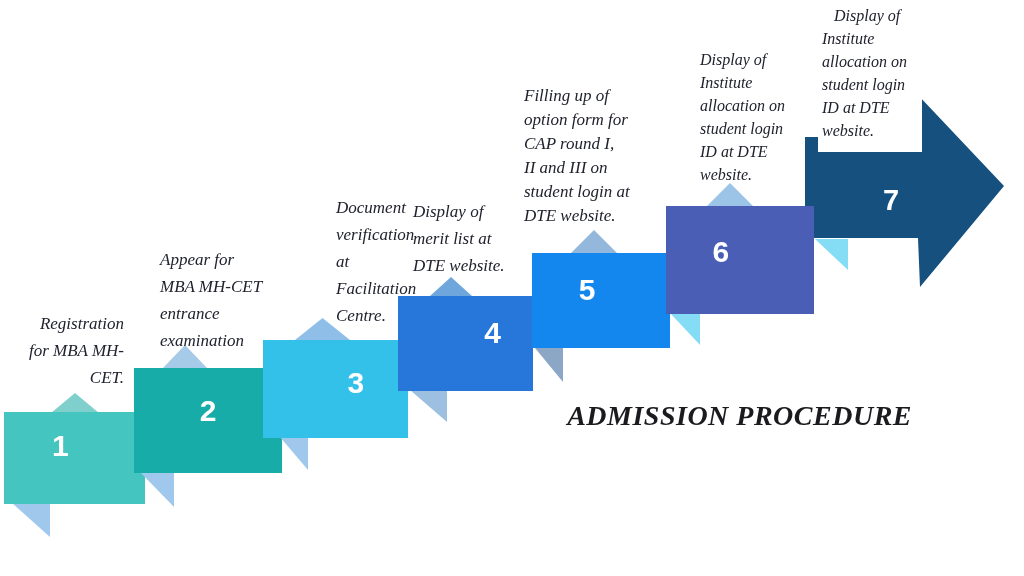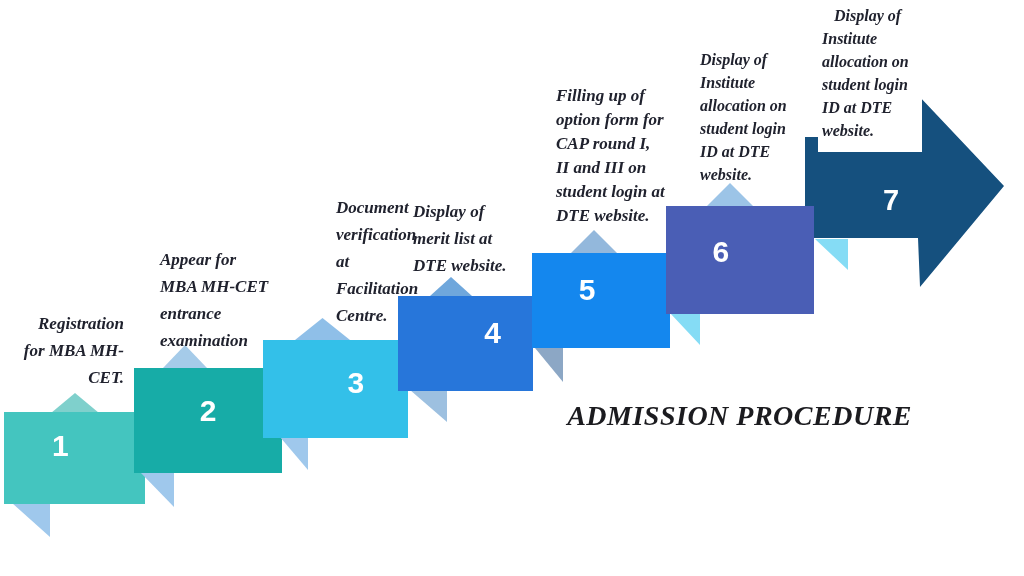--- a/index.html
+++ b/index.html
@@ -13,21 +13,21 @@
   .box{position:absolute;background:var(--box);}
   .tri{position:absolute;}
   .tri.up{background:var(--up);clip-path:polygon(50% 0,0 100%,100% 100%);}
   .tri.down{background:var(--down);clip-path:polygon(0 0,100% 0,100% 100%);}
   .num{
     position:absolute;transform:translate(-50%,-50%);
     font-family:"Liberation Sans","DejaVu Sans",sans-serif;
     font-weight:700;font-size:30px;color:#ffffff;line-height:1;
   }
   .label{
-    position:absolute;font-weight:700;font-style:italic;color:#20222e;
+    position:absolute;font-weight:400;font-style:italic;color:#20222e;
     white-space:pre-line;font-size:17px;line-height:27px;
   }
 
   
   .s1 .box{left:4px;top:412px;width:141px;height:92px;}
   .s1 .tri.up{left:51px;top:393px;width:48px;height:20px;}
   .s1 .tri.down{left:12px;top:503px;width:38px;height:34px;}
   .s1 .num{left:40%;top:37%;}
   .s1 .label{left:20px;top:310px;width:104px;text-align:right;}
 
@@ -50,21 +50,21 @@
   .s4 .tri.up{left:430px;top:277px;width:42px;height:19px;}
   .s4 .tri.down{left:410px;top:390px;width:37px;height:32px;}
   .s4 .num{left:70%;top:39%;}
   .s4 .label{left:413px;top:198px;width:116px;}
 
   
   .s5 .box{left:532px;top:253px;width:138px;height:95px;}
   .s5 .tri.up{left:571px;top:230px;width:46px;height:23px;}
   .s5 .tri.down{left:535px;top:348px;width:28px;height:34px;}
   .s5 .num{left:40%;top:39%;}
-  .s5 .label{left:556px;top:84px;width:134px;line-height:24px;}
+  .s5 .label{left:524px;top:84px;width:134px;line-height:24px;}
 
   
   .s6 .box{left:666px;top:206px;width:148px;height:108px;}
   .s6 .tri.up{left:707px;top:183px;width:46px;height:23px;}
   .s6 .tri.down{left:670px;top:313px;width:30px;height:32px;}
   .s6 .num{left:37%;top:43%;}
   .s6 .label{left:700px;top:48px;width:102px;font-size:16px;line-height:23px;}
 
   
   .s7 .arrow{

